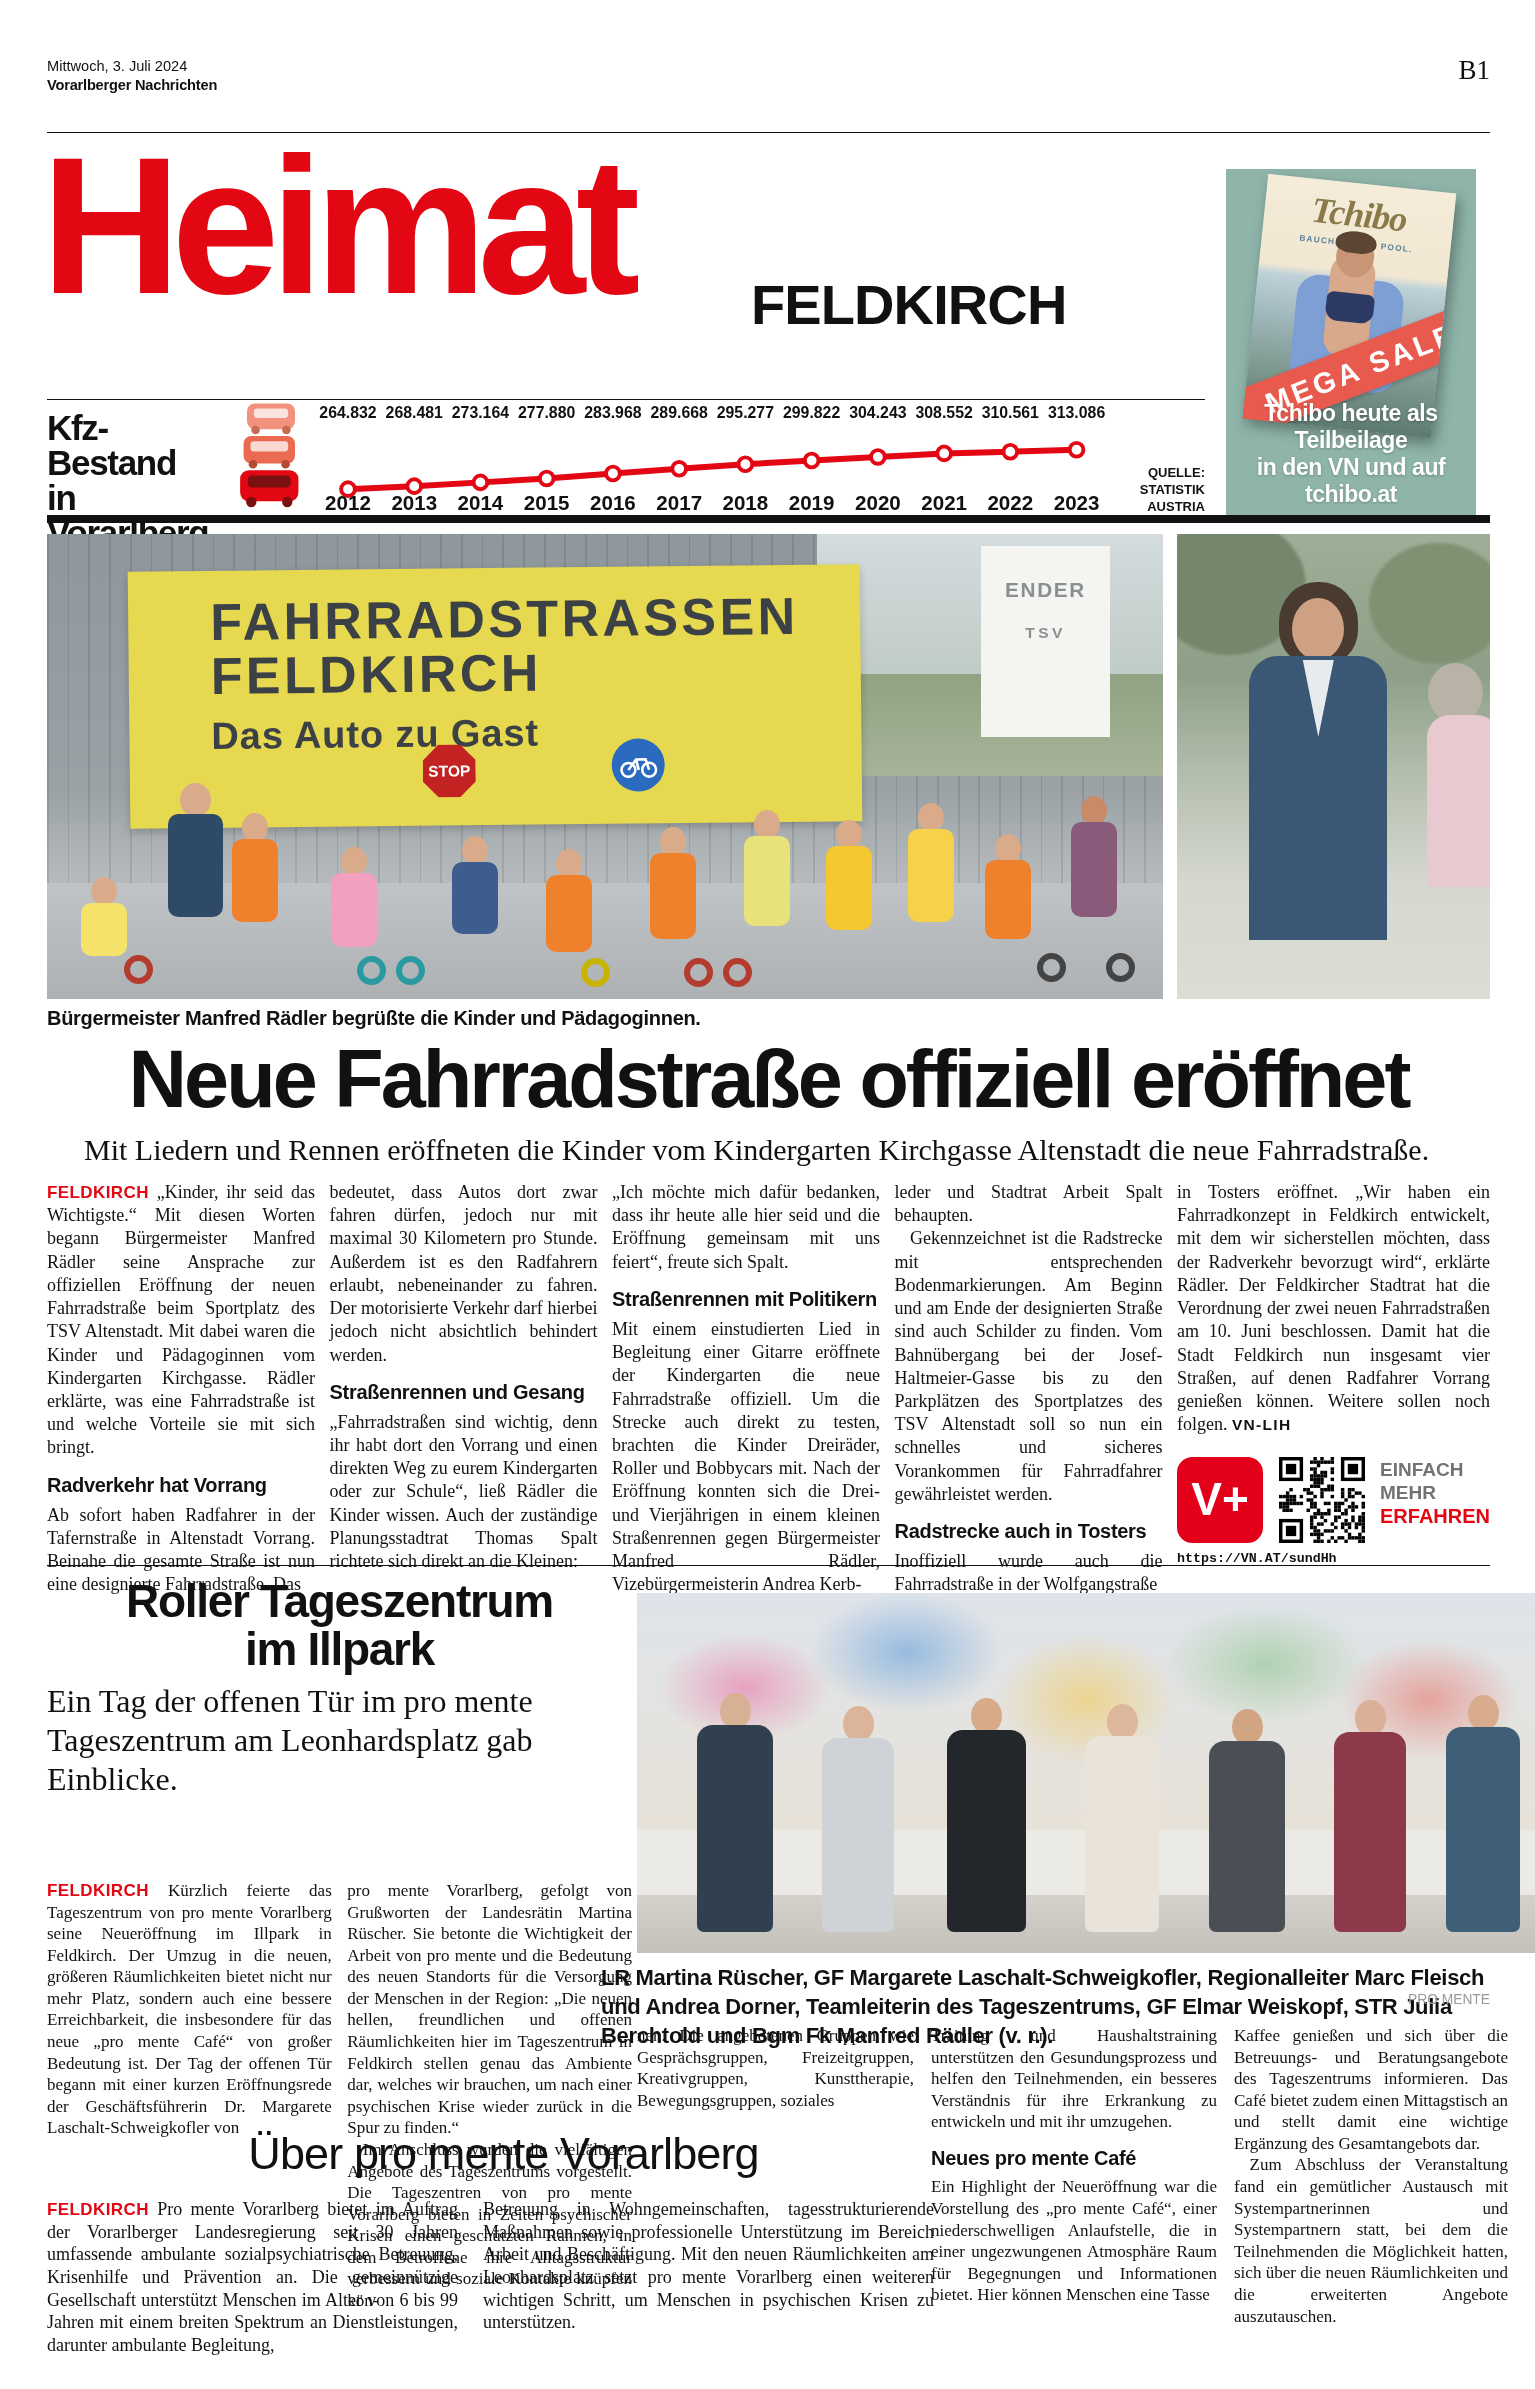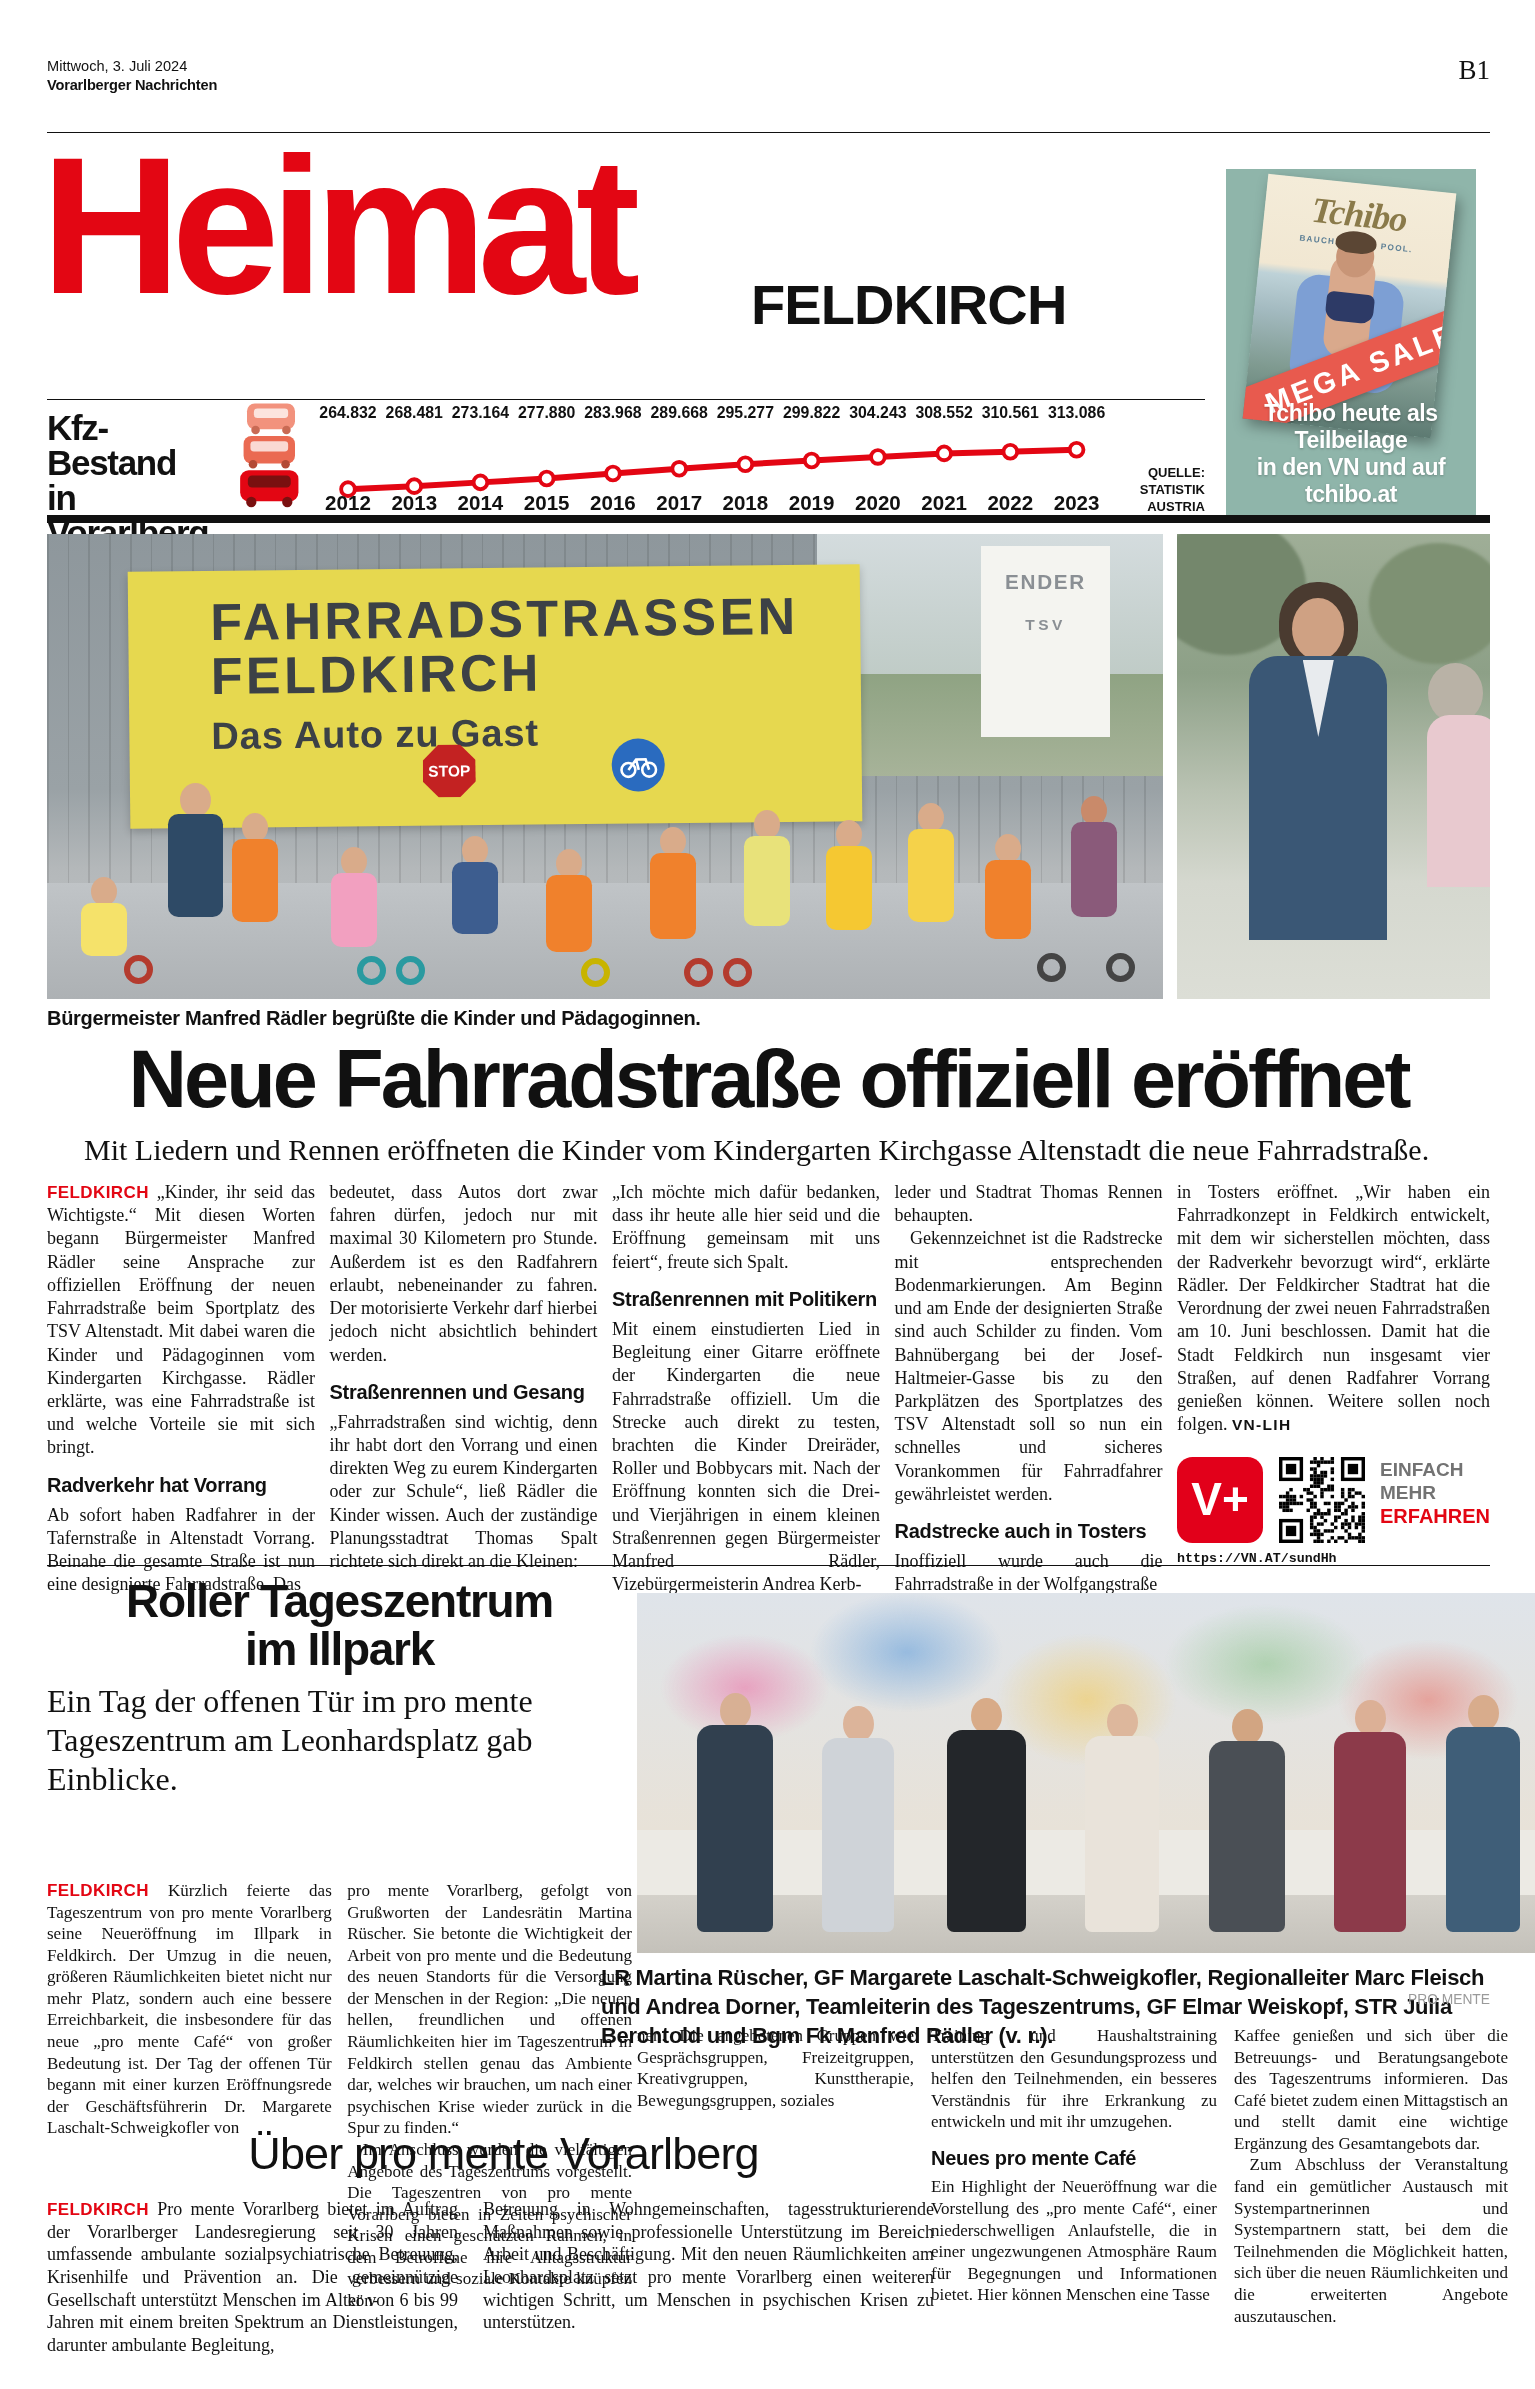--- a/index.html
+++ b/index.html
@@ -54,21 +54,21 @@
   .banner{position:absolute;left:82px;top:34px;width:732px;height:257px;background:#e6d84f;
           transform:rotate(-.6deg);padding:24px 26px 0 82px;box-sizing:border-box;box-shadow:0 3.4px 8.6px rgba(0,0,0,.2);}
   .b1{font-size:52px;font-weight:bold;color:#3c4146;letter-spacing:3.4px;line-height:1.04;}
   .b3{font-size:38px;font-weight:bold;color:#3c4146;margin-top:12px;letter-spacing:0.9px;}
   .stop{position:absolute;left:293px;top:176px;width:53px;height:53px;background:#c32222;color:#fff;
         font-weight:bold;font-size:15.5px;display:flex;align-items:center;justify-content:center;
         clip-path:polygon(30% 0,70% 0,100% 30%,100% 70%,70% 100%,30% 100%,0 70%,0 30%);}
   .bsign{position:absolute;left:482px;top:172px;width:53px;height:53px;background:#2a6bbf;border-radius:50%;
          display:flex;align-items:center;justify-content:center;}
   .sign{position:absolute;right:53px;top:12px;width:129px;height:191px;background:#f4f4f0;
-        text-align:center;color:#8a8f94;font-weight:bold;padding-top:24px;box-sizing:border-box;}
+        text-align:center;color:#8a8f94;font-weight:bold;padding-top:32px;box-sizing:border-box;}
   .sign .s1{font-size:20.7px;letter-spacing:1.7px;}
   .sign .s2{font-size:15.5px;margin-top:22.4px;letter-spacing:3.4px;}
   .kid{position:absolute;}
   .k-head{width:26px;height:29px;border-radius:50%;background:#d9ab8a;margin:0 auto;}
   .k-body{width:46px;height:53px;border-radius:10.3px;margin-top:-3.4px;}
   .wheel{position:absolute;width:29px;height:29px;border:6px solid #b43b2e;border-radius:50%;box-sizing:border-box;}
   .photoR{position:relative;flex:1;height:465px;overflow:hidden;
           background:linear-gradient(180deg,#9fae97 0%,#8da087 30%,#b9c2b2 55%,#d5d8cf 75%,#dcded6 100%);}
   .tree{position:absolute;border-radius:50%;filter:blur(1.7px);}
   .rm-hair{position:absolute;left:102px;top:48px;width:79px;height:83px;background:#4a3b30;border-radius:48% 48% 42% 42%;}
@@ -365,21 +365,21 @@
       <p>bedeutet, dass Autos dort zwar fahren dürfen, jedoch nur mit maximal 30 Kilometern pro Stunde. Außerdem ist es den Radfahrern erlaubt, nebeneinander zu fahren. Der motorisierte Verkehr darf hierbei jedoch nicht absichtlich behindert werden.</p>
       <div class="subh">Straßenrennen und Gesang</div>
       <p>„Fahrradstraßen sind wichtig, denn ihr habt dort den Vorrang und einen direkten Weg zu eurem Kindergarten oder zur Schule“, ließ Rädler die Kinder wissen. Auch der zuständige Planungsstadtrat Thomas Spalt richtete sich direkt an die Kleinen:</p>
     </div>
     <div class="col">
       <p>„Ich möchte mich dafür bedanken, dass ihr heute alle hier seid und die Eröffnung gemeinsam mit uns feiert“, freute sich Spalt.</p>
       <div class="subh">Straßenrennen mit Politikern</div>
       <p>Mit einem einstudierten Lied in Begleitung einer Gitarre eröffnete der Kindergarten die neue Fahrradstraße offiziell. Um die Strecke auch direkt zu testen, brachten die Kinder Dreiräder, Roller und Bobbycars mit. Nach der Eröffnung konnten sich die Drei- und Vierjährigen in einem kleinen Straßenrennen gegen Bürgermeister Manfred Rädler, Vizebürgermeisterin Andrea Kerb-</p>
     </div>
     <div class="col">
-      <p>leder und Stadtrat Thomas Rennen behaupten.</p>
+      <p>leder und Stadtrat Arbeit Spalt behaupten.</p>
       <p class="indent">Gekennzeichnet ist die Radstrecke mit entsprechenden Bodenmarkierungen. Am Beginn und am Ende der designierten Straße sind auch Schilder zu finden. Vom Bahnübergang bei der Josef-Haltmeier-Gasse bis zu den Parkplätzen des Sportplatzes des TSV Altenstadt soll so nun ein schnelles und sicheres Vorankommen für Fahrradfahrer gewährleistet werden.</p>
       <div class="subh">Radstrecke auch in Tosters</div>
       <p>Inoffiziell wurde auch die Fahrradstraße in der Wolfgangstraße</p>
     </div>
     <div class="col">
       <p><span>in Tosters eröffnet. „Wir haben ein Fahrradkonzept in Feldkirch entwickelt, mit dem wir sicherstellen möchten, dass der Radverkehr bevorzugt wird“, erklärte Rädler. Der Feldkircher Stadtrat hat die Verordnung der zwei neuen Fahrradstraßen am 10. Juni beschlossen. Damit hat die Stadt Feldkirch nun insgesamt vier Straßen, auf denen Radfahrer Vorrang genießen können. Weitere sollen noch folgen.</span> <span class="byline">VN-LIH</span></p>
       <div class="vplus">
         <div class="vtile">V+</div>
         <div class="qrcol">
           <svg id="qr" class="qr" viewBox="0 0 100 100">

